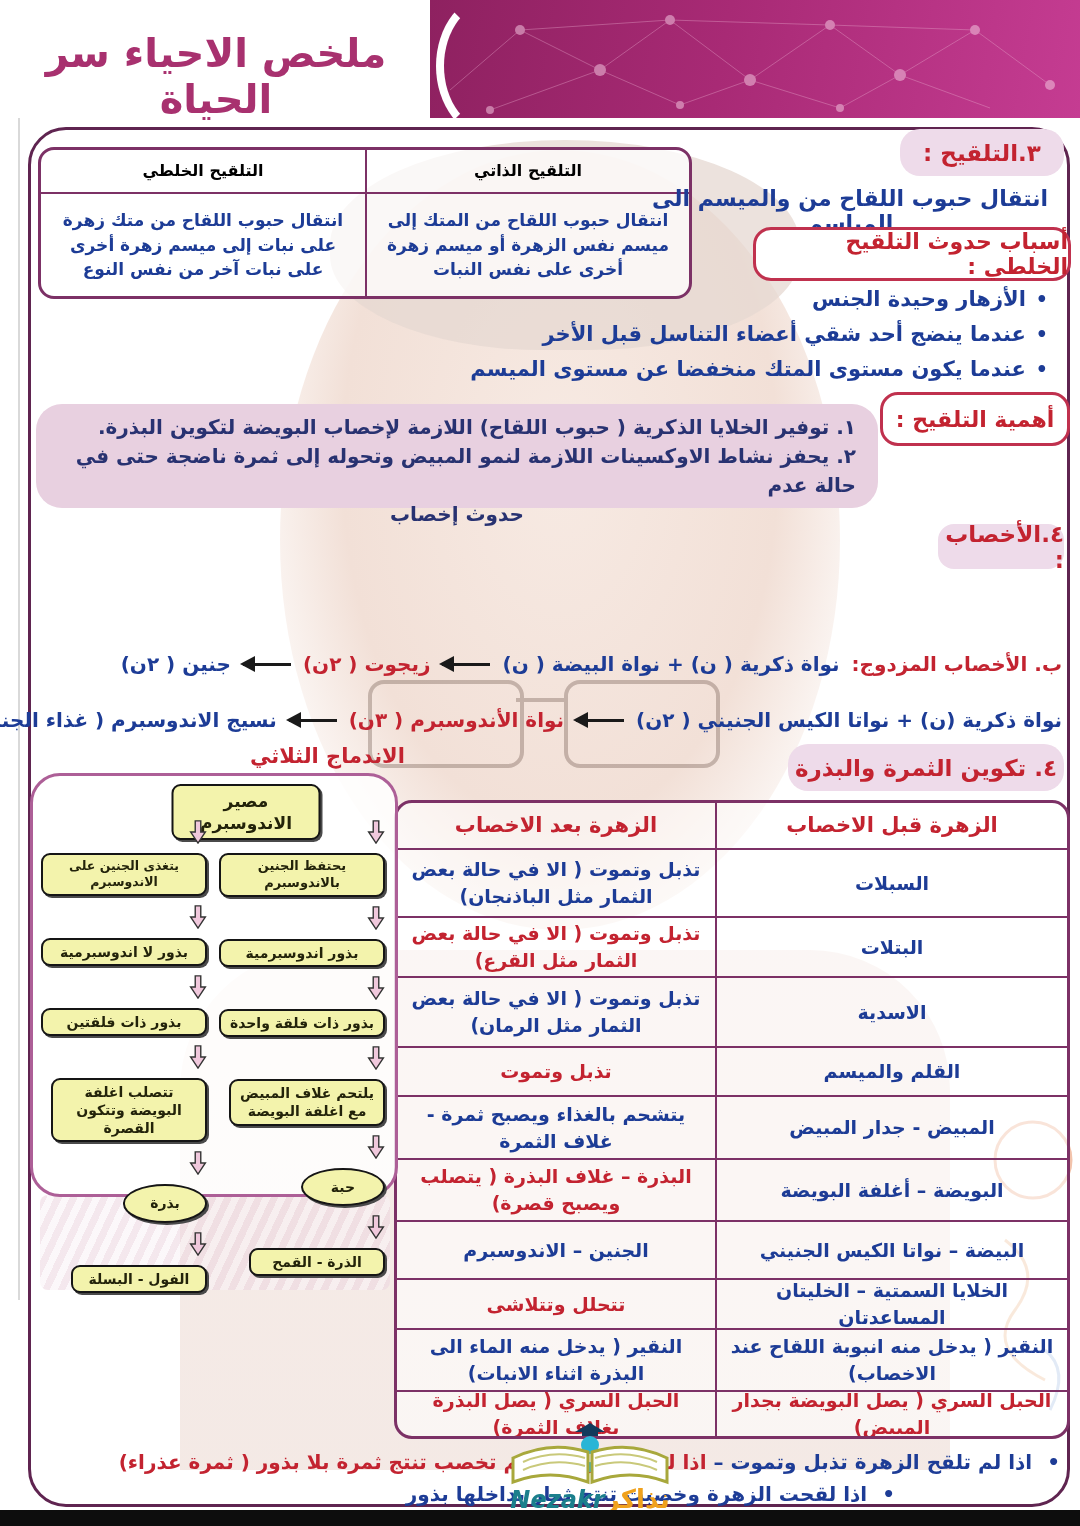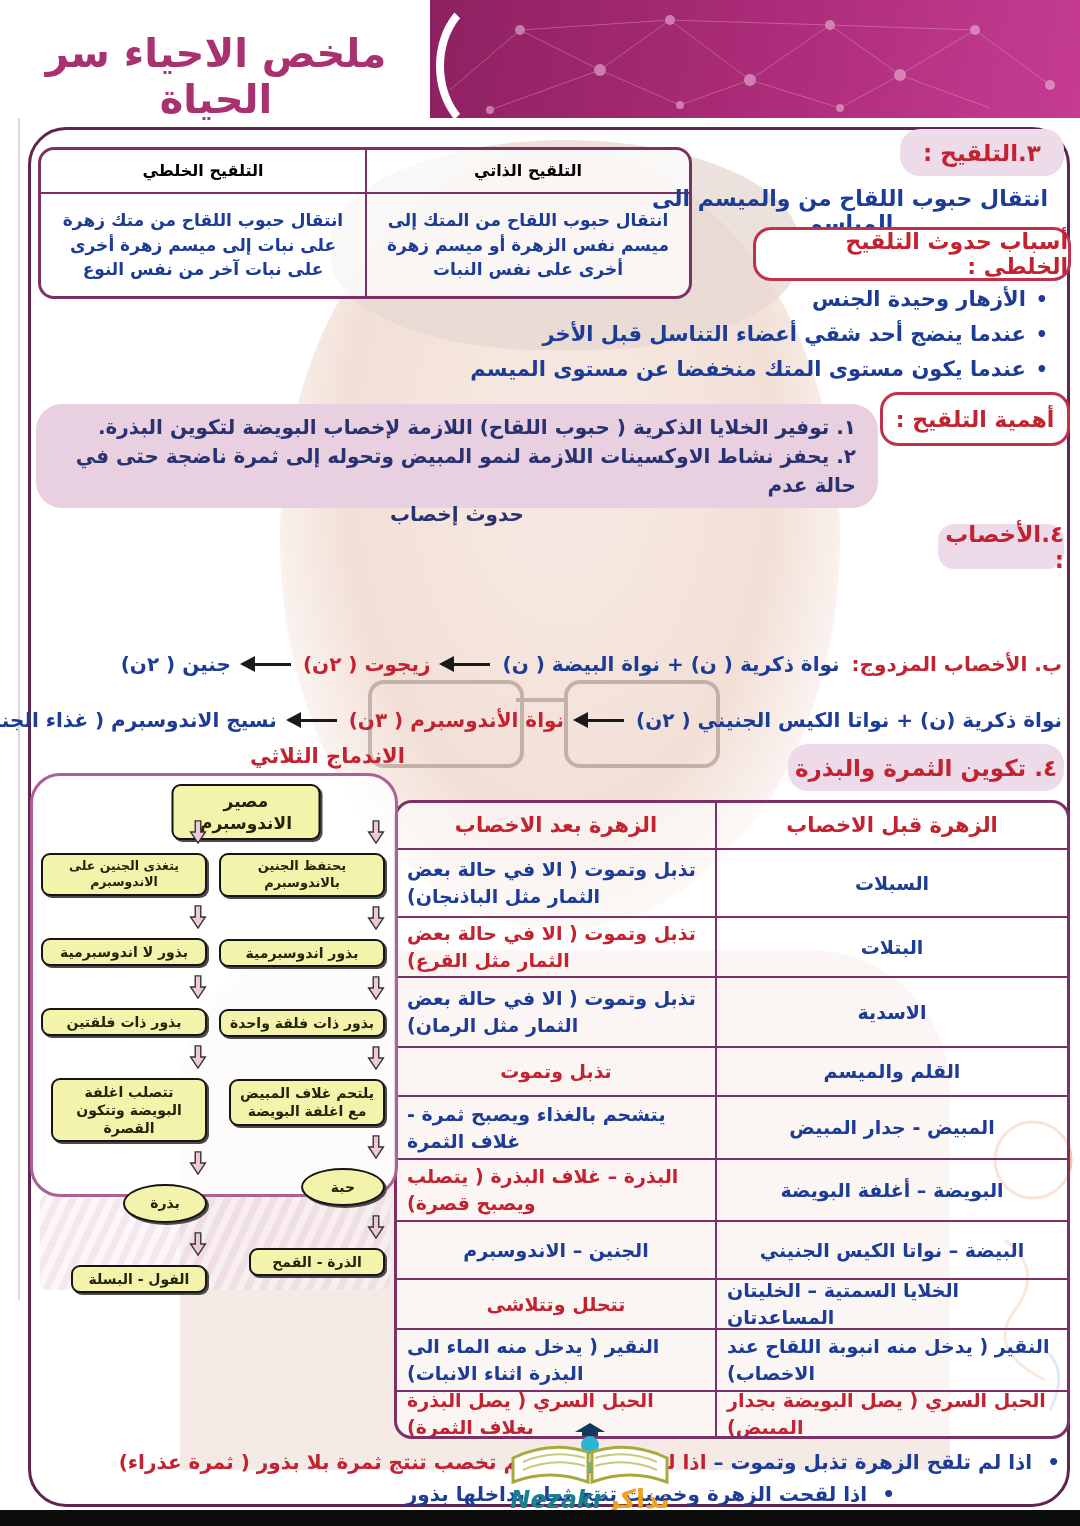--- a/index.html
+++ b/index.html
@@ -67,21 +67,21 @@
   
   .fusion{left:40px;top:0;width:1022px;display:flex;align-items:center;gap:12px;
     font-size:20px;font-weight:700;white-space:nowrap;}
   .harrow{display:inline-block;width:48px;height:3px;background:#1a1a1a;position:relative;flex:0 0 auto;}
   .harrow::after{content:'';position:absolute;left:-3px;top:-6.5px;border-top:8px solid transparent;
     border-bottom:8px solid transparent;border-right:15px solid #1a1a1a;}
   
   .mtable{left:394px;top:800px;width:670px;height:633px;border:3px solid #7c3166;border-radius:18px;
     background:rgba(255,255,255,.55);display:grid;grid-template-columns:352px 1fr;
     grid-template-rows:45px 68px 60px 70px 49px 63px 62px 58px 50px 62px 46px;overflow:hidden;}
-  .mt-cell{display:flex;align-items:center;justify-content:center;text-align:left;
+  .mt-cell{display:flex;align-items:center;justify-content:center;text-align:center;
     padding:2px 10px;font-size:19px;font-weight:700;line-height:1.4;border-top:2.5px solid #7c3166;}
   .mt-h{border-top:none;font-size:21px;color:#c32330;}
   .mt-c1{border-left:2.5px solid #7c3166;}
   
   .fchart{left:30px;top:773px;width:362px;height:418px;border:3px solid #ad5f97;border-radius:30px;
     background:rgba(255,255,255,.82);}
   .fbox{background:#f3f3ac;border:2px solid #151515;border-radius:9px;box-shadow:2px 2px 0 #4a4a4a;
     color:#23230a;font-weight:700;font-size:14px;text-align:center;padding:3px 6px;line-height:1.3;}
   .ftitle{position:absolute;left:50%;top:8px;transform:translateX(-50%);font-size:17px;padding:4px 16px;margin-left:32px;}
   .fcol{position:absolute;top:44px;width:166px;display:flex;flex-direction:column;gap:9px;}

